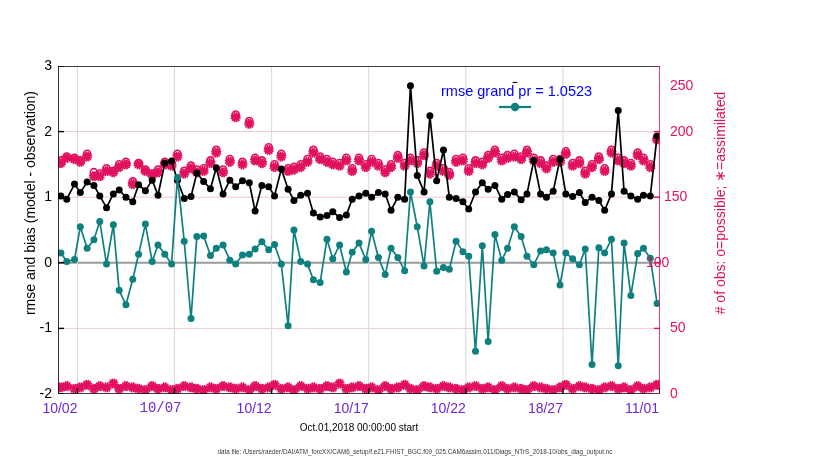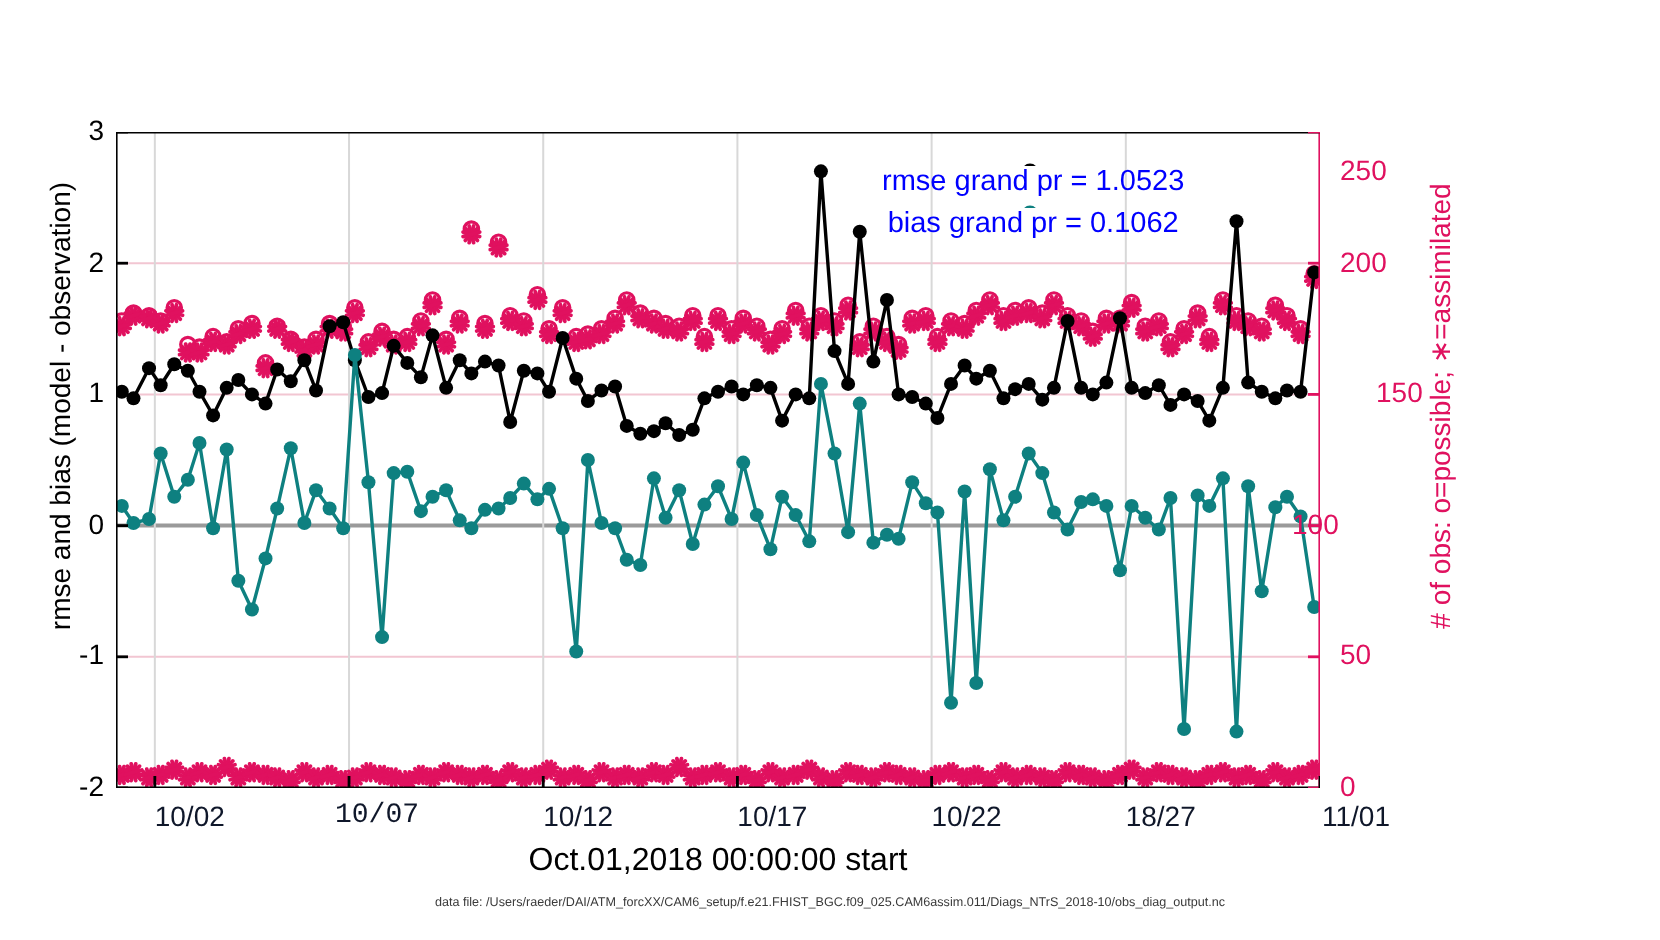--- a/index.html
+++ b/index.html
@@ -8,30 +8,30 @@
   #root{position:relative;width:830px;height:470px;}
 
   .title-block{position:absolute;left:0;top:26px;width:720px;text-align:center;
       font-size:14.5px;font-weight:bold;line-height:19px;letter-spacing:-0.1px;}
 
   .ylabel-left{position:absolute;left:-135px;top:195px;width:330px;text-align:center;
       transform:rotate(-90deg);font-size:14px;color:#000;}
   .ylabel-right{position:absolute;left:555px;top:195px;width:330px;text-align:center;
       transform:rotate(-90deg);font-size:14px;color:#e0115f;}
 
-  .xlabel{position:absolute;left:58px;top:422px;width:602px;text-align:center;font-size:16px;}
+  .xlabel{position:absolute;left:58px;top:422px;width:602px;text-align:center;font-size:10px;}
   .footer{position:absolute;left:0;top:448px;width:830px;text-align:center;
       font-size:6.3px;color:#3a3a3a;font-family:"Liberation Sans",sans-serif;}
 
   #plot{position:absolute;left:58px;top:66px;width:602px;height:328px;}
   #plot svg{display:block;}
 
   .ytick-l{position:absolute;font-size:14px;color:#000;text-align:right;width:40px;}
   .ytick-r{position:absolute;font-size:14px;color:#e0115f;text-align:left;width:46px;}
-  .xtick{position:absolute;font-size:14px;color:#0f172a;text-align:right;width:70px;}
+  .xtick{position:absolute;font-size:14px;color:#6d28d9;text-align:left;width:70px;}
 
   .legend-box{position:absolute;left:437px;top:78px;}
   .legend-row{display:flex;align-items:center;height:21px;flex-direction:column;}
   .legend-txt{font-size:14.5px;color:#0000ff;margin-left:4px;white-space:nowrap;}
 </style>
 </head>
 <body>
 
 <div id="root">
 
@@ -1866,34 +1866,33 @@
         <line x1="1" y1="8" x2="33" y2="8" stroke="#000" stroke-width="2.2"></line>
         <circle cx="17" cy="8" r="4.2" fill="#000"></circle>
       </svg>
       <span class="legend-txt">rmse grand pr = 1.0523</span>
     </div>
     <div class="legend-row">
       <svg width="34" height="16">
         <line x1="1" y1="8" x2="33" y2="8" stroke="#0e8080" stroke-width="2.2"></line>
         <circle cx="17" cy="8" r="4.2" fill="#0e8080"></circle>
       </svg>
-      <span class="legend-txt">bias grand pr = 0.1062</span>
     </div>
   </div>
 
 <div class="ytick-l" style="left: 12px; top: 385px;">-2</div>
     <div class="ytick-l" style="left: 12px; top: 319.4px;">-1</div>
     <div class="ytick-l" style="left: 12px; top: 253.8px;">0</div>
     <div class="ytick-l" style="left: 12px; top: 188.2px;">1</div>
     <div class="ytick-l" style="left: 12px; top: 122.6px;">2</div>
     <div class="ytick-l" style="left: 12px; top: 57px;">3</div>
     <div class="ytick-r" style="left: 670px; top: 385px;">0</div>
     <div class="ytick-r" style="left: 670px; top: 319.4px;">50</div>
     <div class="ytick-r" style="left: 646px; top: 253.8px;">100</div>
-    <div class="ytick-r" style="left: 688px; top: 188.2px;">150</div>
+    <div class="ytick-r" style="left: 664px; top: 188.2px;">150</div>
     <div class="ytick-r" style="left: 670px; top: 122.6px;">200</div>
     <div class="ytick-r" style="left: 670px; top: 57px; margin-top: 20px;">250</div>
     <div class="xtick" style="left: 42.4194px; top: 400px;">10/02</div>
     <div class="xtick" style="left: 139.516px; top: 400px; font-family: Liberation Mono, monospace;">10/07</div>
     <div class="xtick" style="left: 236.613px; top: 400px;">10/12</div>
     <div class="xtick" style="left: 333.71px; top: 400px;">10/17</div>
     <div class="xtick" style="left: 430.806px; top: 400px;">10/22</div>
     <div class="xtick" style="left: 527.903px; top: 400px;">18/27</div>
     <div class="xtick" style="left: 625px; top: 400px;">11/01</div>
   </div>

